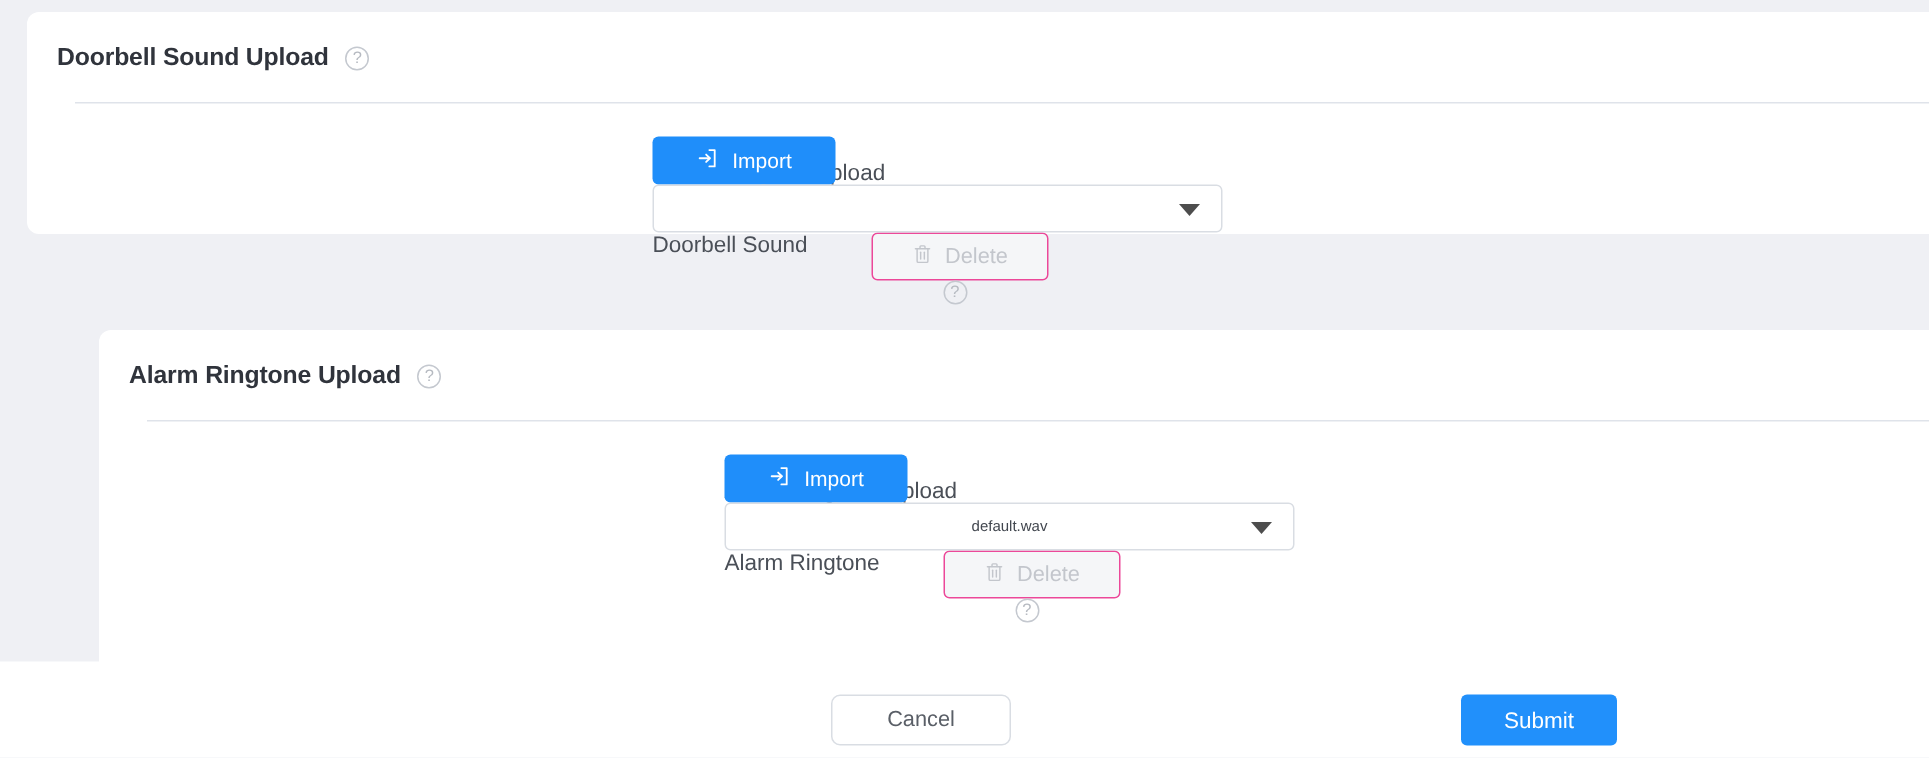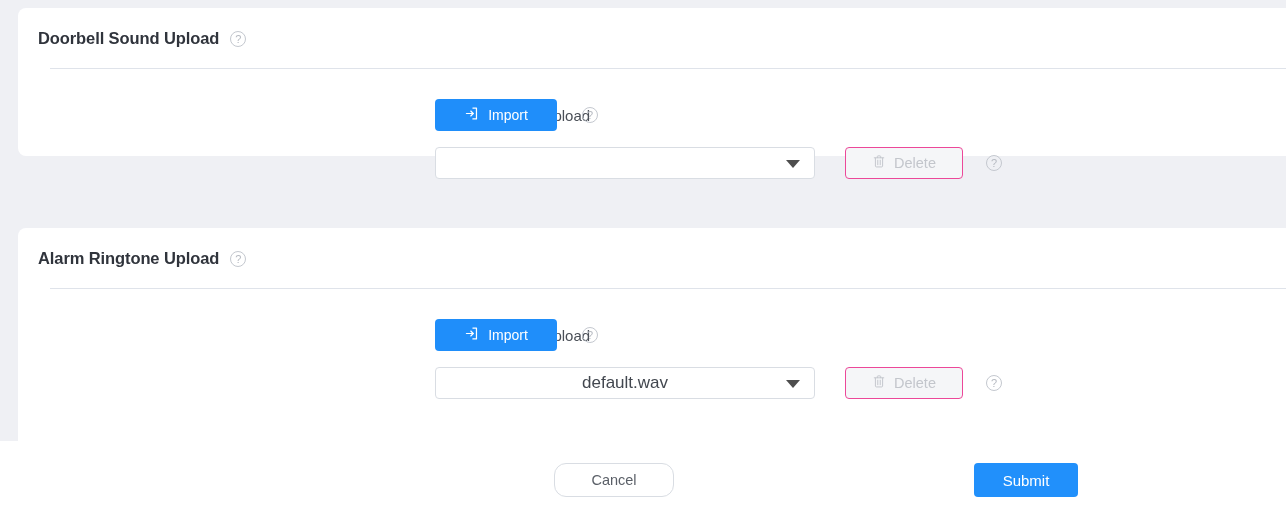--- a/index.html
+++ b/index.html
@@ -25,21 +25,21 @@
   
   .card {
     position: absolute;
     left: 18px;
     right: 0px;
     background: #ffffff;
     border-radius: 8px 0 0 8px;
     box-sizing: border-box;
   }
   .card-1 { top: 8px;   height: 148px; }
-  .card-2 { top: 228px; height: 236px; }
+  .card-2 { top: 220px; height: 236px; margin-left: 48px; }
 
   .card-header {
     height: 60px;
     display: flex;
     align-items: center;
     padding-left: 20px;
   }
   .card-title {
     font-size: 16.5px;
     font-weight: bold;
@@ -67,20 +67,21 @@
     width: 400px;
     padding-left: 417px;
     box-sizing: border-box;
     font-size: 15px;
     color: #4a4f57;
     white-space: nowrap;
   }
   .form-control {
     display: flex;
     align-items: center;
+    flex-direction: column;
   }
 
   
   .btn-import {
     display: inline-flex;
     align-items: center;
     justify-content: center;
     gap: 9px;
     width: 122px;
     height: 32px;
@@ -124,21 +125,21 @@
   .select {
     position: relative;
     width: 380px;
     height: 32px;
     border: 1px solid #d9dde3;
     border-radius: 4px;
     background: #ffffff;
     display: flex;
     align-items: center;
     justify-content: center;
-    font-size: 17px;
+    font-size: 10px;
     color: #42474f;
     box-sizing: border-box;
     cursor: pointer;
   }
   .select .caret {
     position: absolute;
     right: 14px;
     top: 50%;
     margin-top: -3px;
     width: 0;
@@ -179,21 +180,21 @@
     align-items: center;
   }
   .btn-cancel {
     position: absolute;
     left: 554px;
     top: 22px;
     width: 120px;
     height: 34px;
     background: #ffffff;
     border: 1px solid #d9dde3;
-    border-radius: 12px;
+    border-radius: 6px;
     color: #5a5f67;
     font-size: 14.5px;
     font-family: "Liberation Sans", sans-serif;
     cursor: pointer;
   }
   .btn-submit {
     position: absolute;
     left: 974px;
     top: 22px;
     width: 104px;

